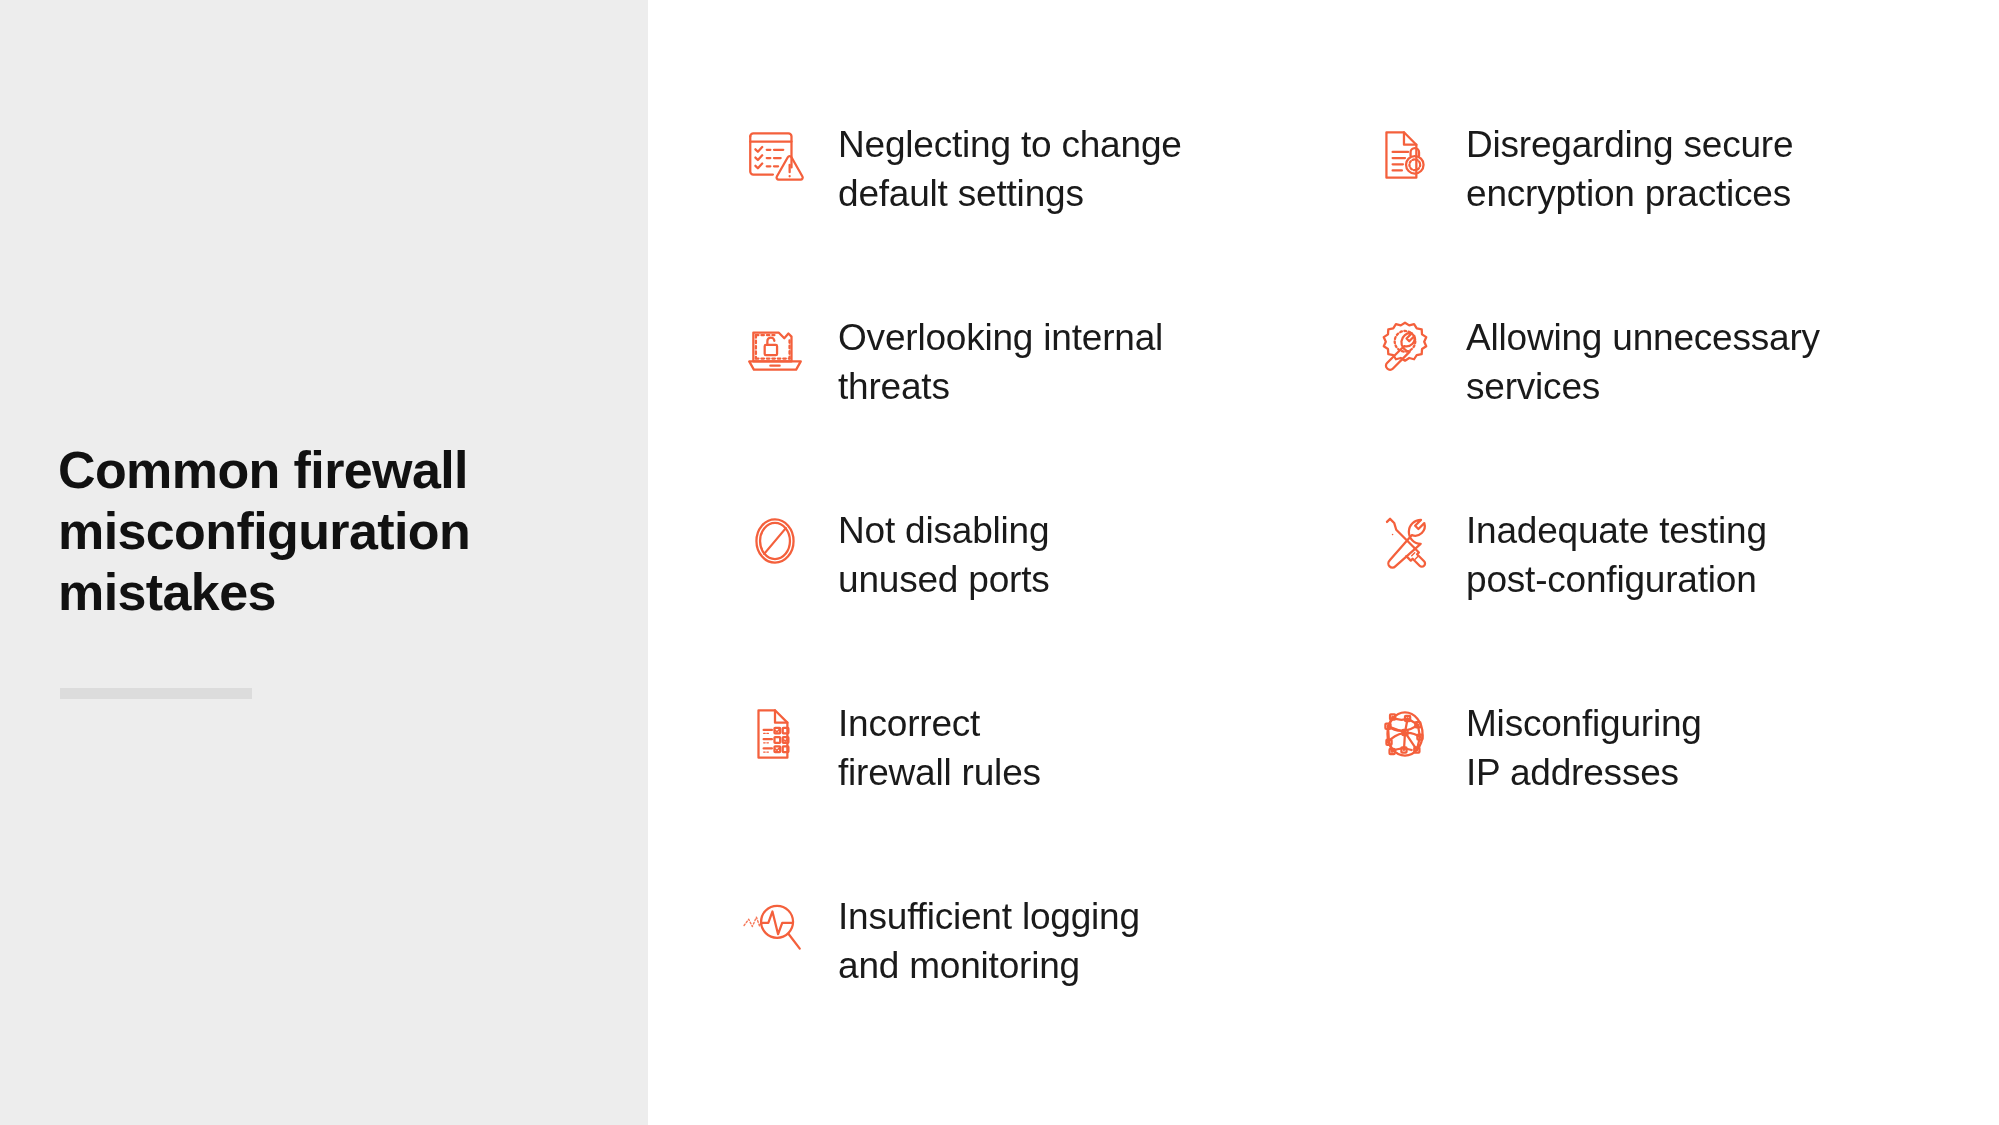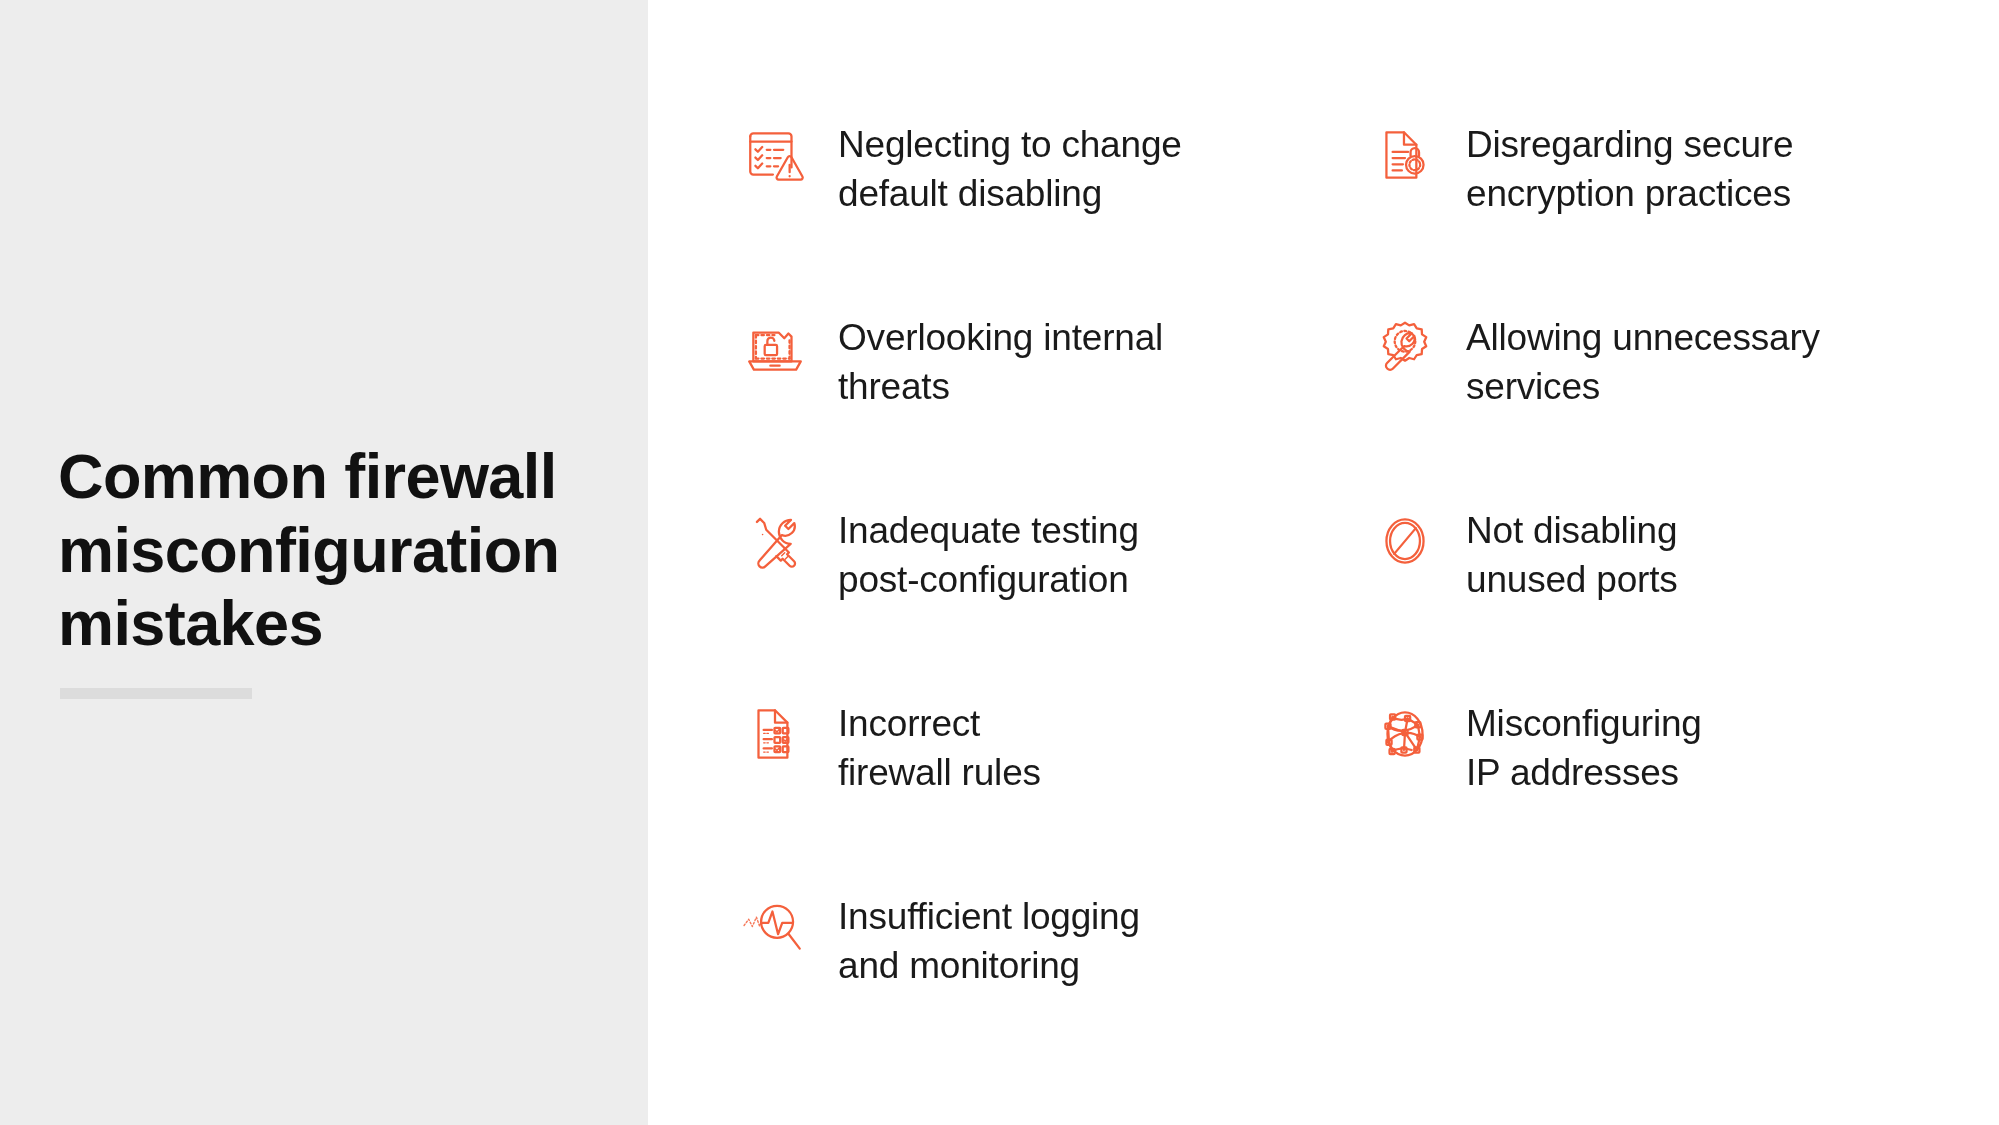--- a/index.html
+++ b/index.html
@@ -35,21 +35,21 @@
 
   .title-block {
     position: absolute;
     left: 58px;
     top: 440px;
     width: 520px;
   }
 
   .slide-title {
     font-family: "Liberation Sans", sans-serif;
-    font-size: 63px;
+    font-size: 52px;
     line-height: 1.17;
     font-weight: bold;
     color: #111111;
     letter-spacing: -0.6px;
     margin: 0;
     white-space: pre-line;
   }
 
   .title-rule {
     position: absolute;
@@ -148,21 +148,21 @@
             <path d="M13 34.5l2.4 2.4 4.2-4.6"></path>
             <path d="M24 35h3.5M31 35h6.5"></path>
             <path d="M13 42.5l2.4 2.4 4.2-4.6"></path>
             <path d="M24 43h3.5M31 43h4"></path>
             <path d="M44.4 34.2a2.1 2.1 0 0 1 3.6 0l10.6 18.7a2 2 0 0 1-1.8 3H35.6a2 2 0 0 1-1.8-3z"></path>
             <path d="M46.2 41.5v7.2"></path>
             <path d="M46.2 52.4v0.2"></path>
           </svg>
         </span>
         <span class="item-label">Neglecting to change
-default disabling</span>
+default settings</span>
       </div>
 
       <div class="item">
         <span class="item-icon">
           <svg viewBox="0 0 64 64" fill="none" stroke="#F4603C" stroke-width="2.2" stroke-linecap="round" stroke-linejoin="round">
             <path d="M14 10h17l12 12v32H14z"></path>
             <path d="M31 10v12h12"></path>
             <path d="M20 29h15"></path>
             <path d="M20 35h12"></path>
             <path d="M20 41h10"></path>
@@ -203,42 +203,42 @@
           </svg>
         </span>
         <span class="item-label">Allowing unnecessary
 services</span>
       </div>
 
 
       <div class="item">
         <span class="item-icon">
           <svg viewBox="0 0 64 64" fill="none" stroke="#F4603C" stroke-width="2.2" stroke-linecap="round" stroke-linejoin="round">
+            <ellipse cx="32" cy="32" rx="18" ry="21"></ellipse>
+            <ellipse cx="32" cy="32" rx="14.5" ry="17.5"></ellipse>
+            <path d="M21.5 44.5L42.5 19.5"></path>
+          </svg>
+        </span>
+        <span class="item-label">Not disabling
+unused ports</span>
+      </div>
+
+      <div class="item">
+        <span class="item-icon">
+          <svg viewBox="0 0 64 64" fill="none" stroke="#F4603C" stroke-width="2.2" stroke-linecap="round" stroke-linejoin="round">
             <path d="M47.5 11.5l-5.7 5.7 3.2 3.2 5.7-5.7a9.3 9.3 0 0 1-12 11.6L17 51a4 4 0 0 0 0 5.6 4 4 0 0 0 5.6 0l24.6-21.9a9.3 9.3 0 0 1 0.3-23.2z"></path>
             <path d="M14.5 13.5l3-3 4 4 2 6.6 17.7 17.7"></path>
             <path d="M41.2 38.8l4.3 4.3-1.8 1.8 6.8 6.8a3 3 0 0 1 0 4.3 3 3 0 0 1-4.3 0l-6.8-6.8-1.8 1.8-4.3-4.3"></path>
             <path d="M38.5 46.3l2.9-2.9" stroke-width="1.4"></path>
             <path d="M41.8 49.6l2.9-2.9" stroke-width="1.4"></path>
             <path d="M20 25.6l-0.1 0.1" stroke-width="1.4"></path>
           </svg>
         </span>
         <span class="item-label">Inadequate testing
 post-configuration</span>
-      </div>
-
-      <div class="item">
-        <span class="item-icon">
-          <svg viewBox="0 0 64 64" fill="none" stroke="#F4603C" stroke-width="2.2" stroke-linecap="round" stroke-linejoin="round">
-            <ellipse cx="32" cy="32" rx="18" ry="21"></ellipse>
-            <ellipse cx="32" cy="32" rx="14.5" ry="17.5"></ellipse>
-            <path d="M21.5 44.5L42.5 19.5"></path>
-          </svg>
-        </span>
-        <span class="item-label">Not disabling
-unused ports</span>
       </div>
 
       <div class="item">
         <span class="item-icon">
           <svg viewBox="0 0 64 64" fill="none" stroke="#F4603C" stroke-width="2.2" stroke-linecap="round" stroke-linejoin="round">
             <path d="M16 9h16l12 12v34H16z"></path>
             <path d="M32 9v12h12"></path>
             <path d="M21 28h8"></path>
             <path d="M21 31.5h6" stroke-width="1.2" stroke-dasharray="1.5 1.6"></path>
             <path d="M21 37h8"></path>

